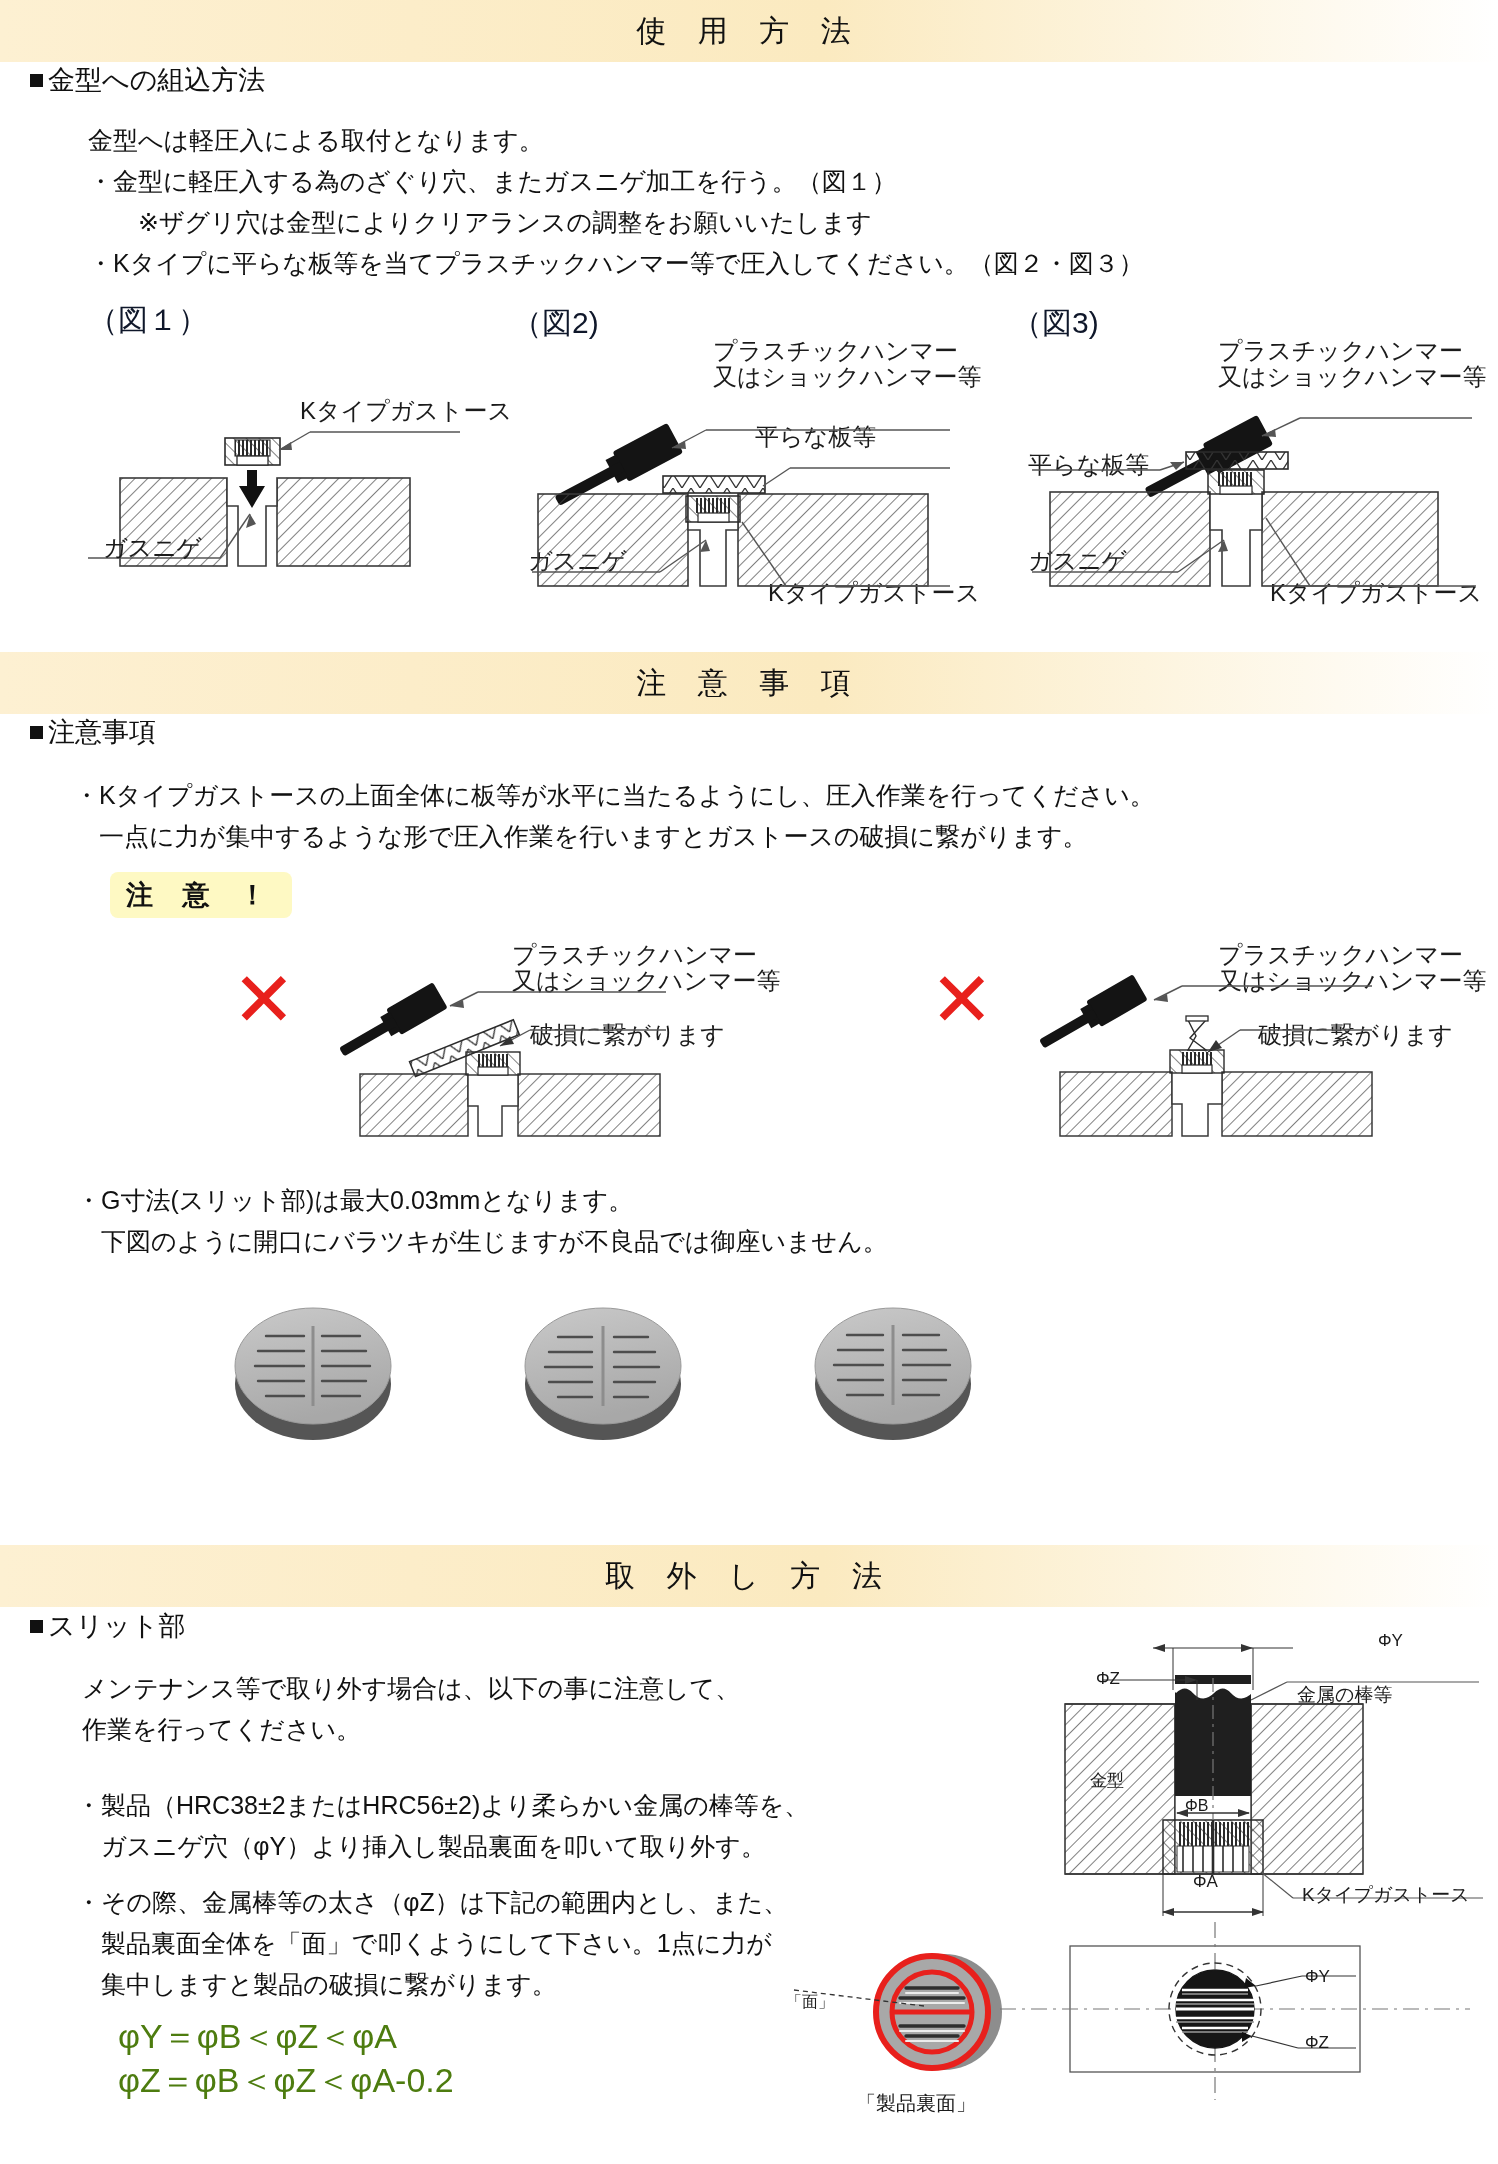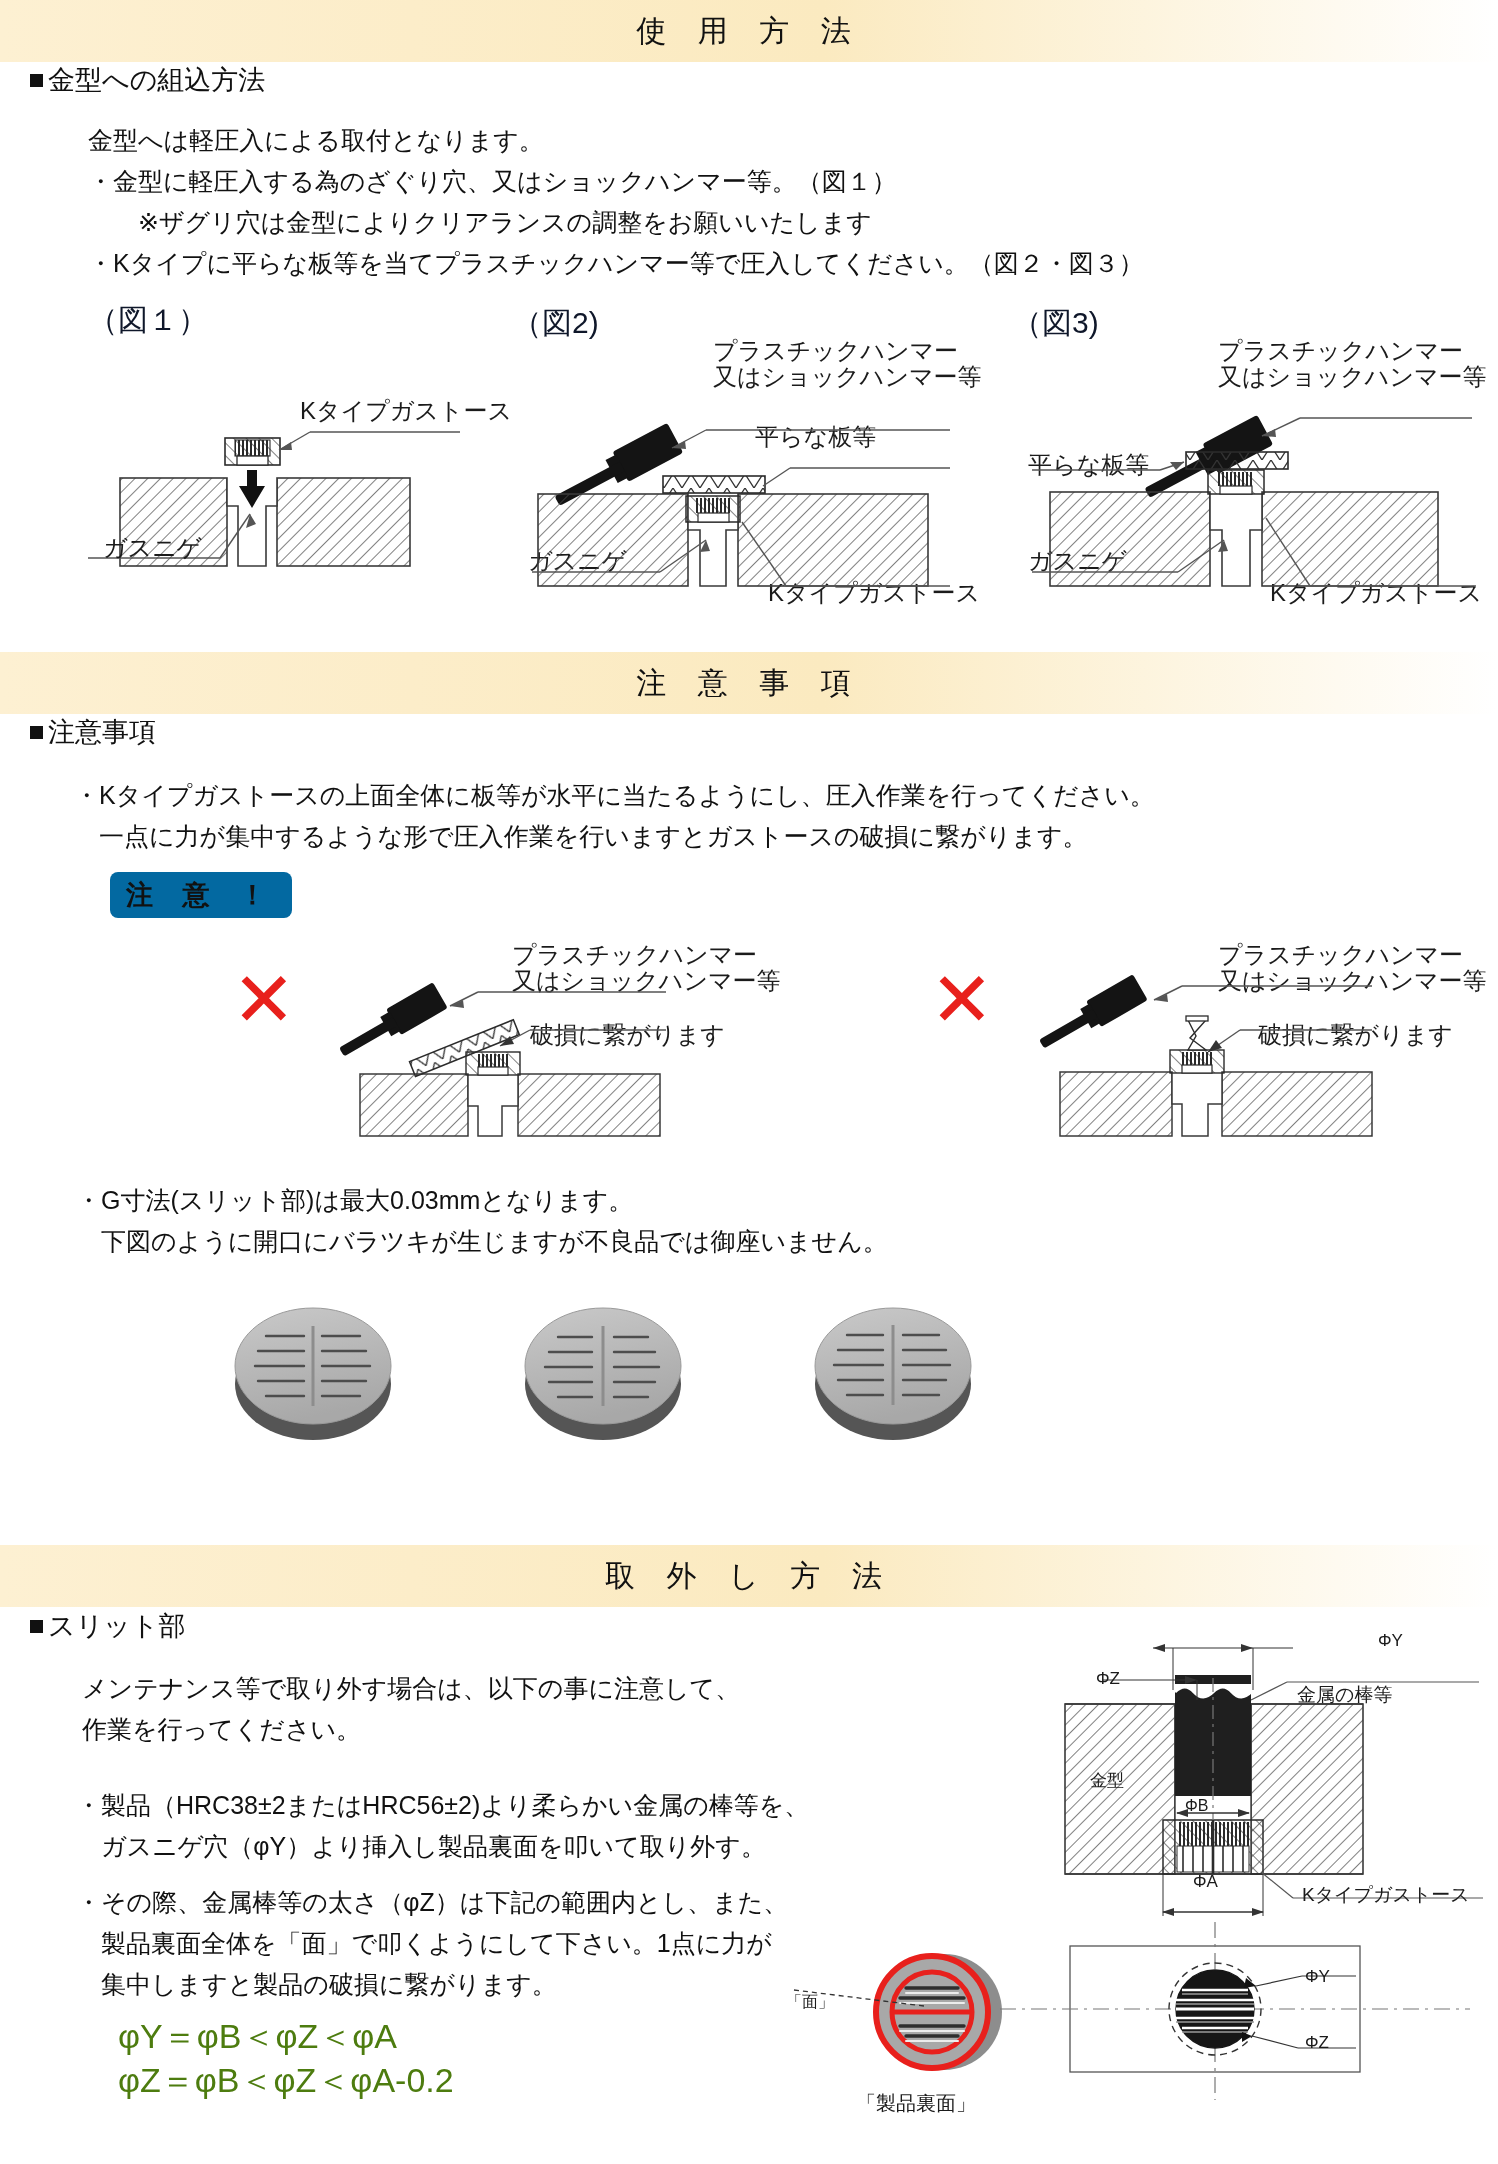--- a/index.html
+++ b/index.html
@@ -16,21 +16,21 @@
   .band-title{
     font-weight:normal;font-size:30px;letter-spacing:11px;color:#111;
     font-family:"DejaVu Sans",sans-serif;
   }
   .hdr{position:absolute;font-size:27px;font-weight:500;color:#111;}
   .sq{display:inline-block;width:13px;height:13px;background:#111;margin-right:5px;vertical-align:2px;}
   .para{position:absolute;font-size:25px;line-height:41px;color:#111;white-space:pre;}
   .figlabel{position:absolute;font-size:30px;color:#0f172a;}
   .cap{position:absolute;font-size:24px;color:#1b1b1b;white-space:pre;line-height:26px;}
   .warnbadge{
-    position:absolute;background:#0369a1;border-radius:8px;
+    position:absolute;background:#fef9c3;border-radius:8px;
     display:flex;align-items:center;justify-content:center;
     font-weight:bold;font-size:27px;letter-spacing:10px;color:#111;
     font-family:"DejaVu Sans",sans-serif;
   }
   .formula{position:absolute;font-size:34px;line-height:44px;white-space:pre;color:#4d7c0f;}
   svg{position:absolute;overflow:visible;}
   .disc{position:absolute;}
 </style>
 </head>
 <body>
@@ -58,21 +58,21 @@
 
 <div class="band" style="top:0">
   <div class="band-title">使 用 方 法</div>
 </div>
 
 <div class="hdr" style="top:62px;left:30px">
   <span class="sq"></span><span>金型への組込方法</span>
 </div>
 
 <div class="para" style="top:120px;left:88px">金型へは軽圧入による取付となります。
-・金型に軽圧入する為のざぐり穴、又はショックハンマー等。（図１）
+・金型に軽圧入する為のざぐり穴、またガスニゲ加工を行う。（図１）
 　　※ザグリ穴は金型によりクリアランスの調整をお願いいたします
 ・Kタイプに平らな板等を当てプラスチックハンマー等で圧入してください。（図２・図３）</div>
 
 <div class="figlabel" style="top:300px;left:88px">（図１）</div>
 <svg style="top:390px;left:70px" width="400" height="190" viewBox="0 0 400 190">
 
   <rect x="50" y="88" width="107" height="88" fill="url(#hatch)" stroke="#3a3a3a" stroke-width="1.6"></rect>
   <rect x="207" y="88" width="133" height="88" fill="url(#hatch)" stroke="#3a3a3a" stroke-width="1.6"></rect>
 
   <path d="M157 88 L157 116 L168 116 L168 176 L196 176 L196 116 L207 116 L207 88" fill="#fff" stroke="#3a3a3a" stroke-width="1.6"></path>

